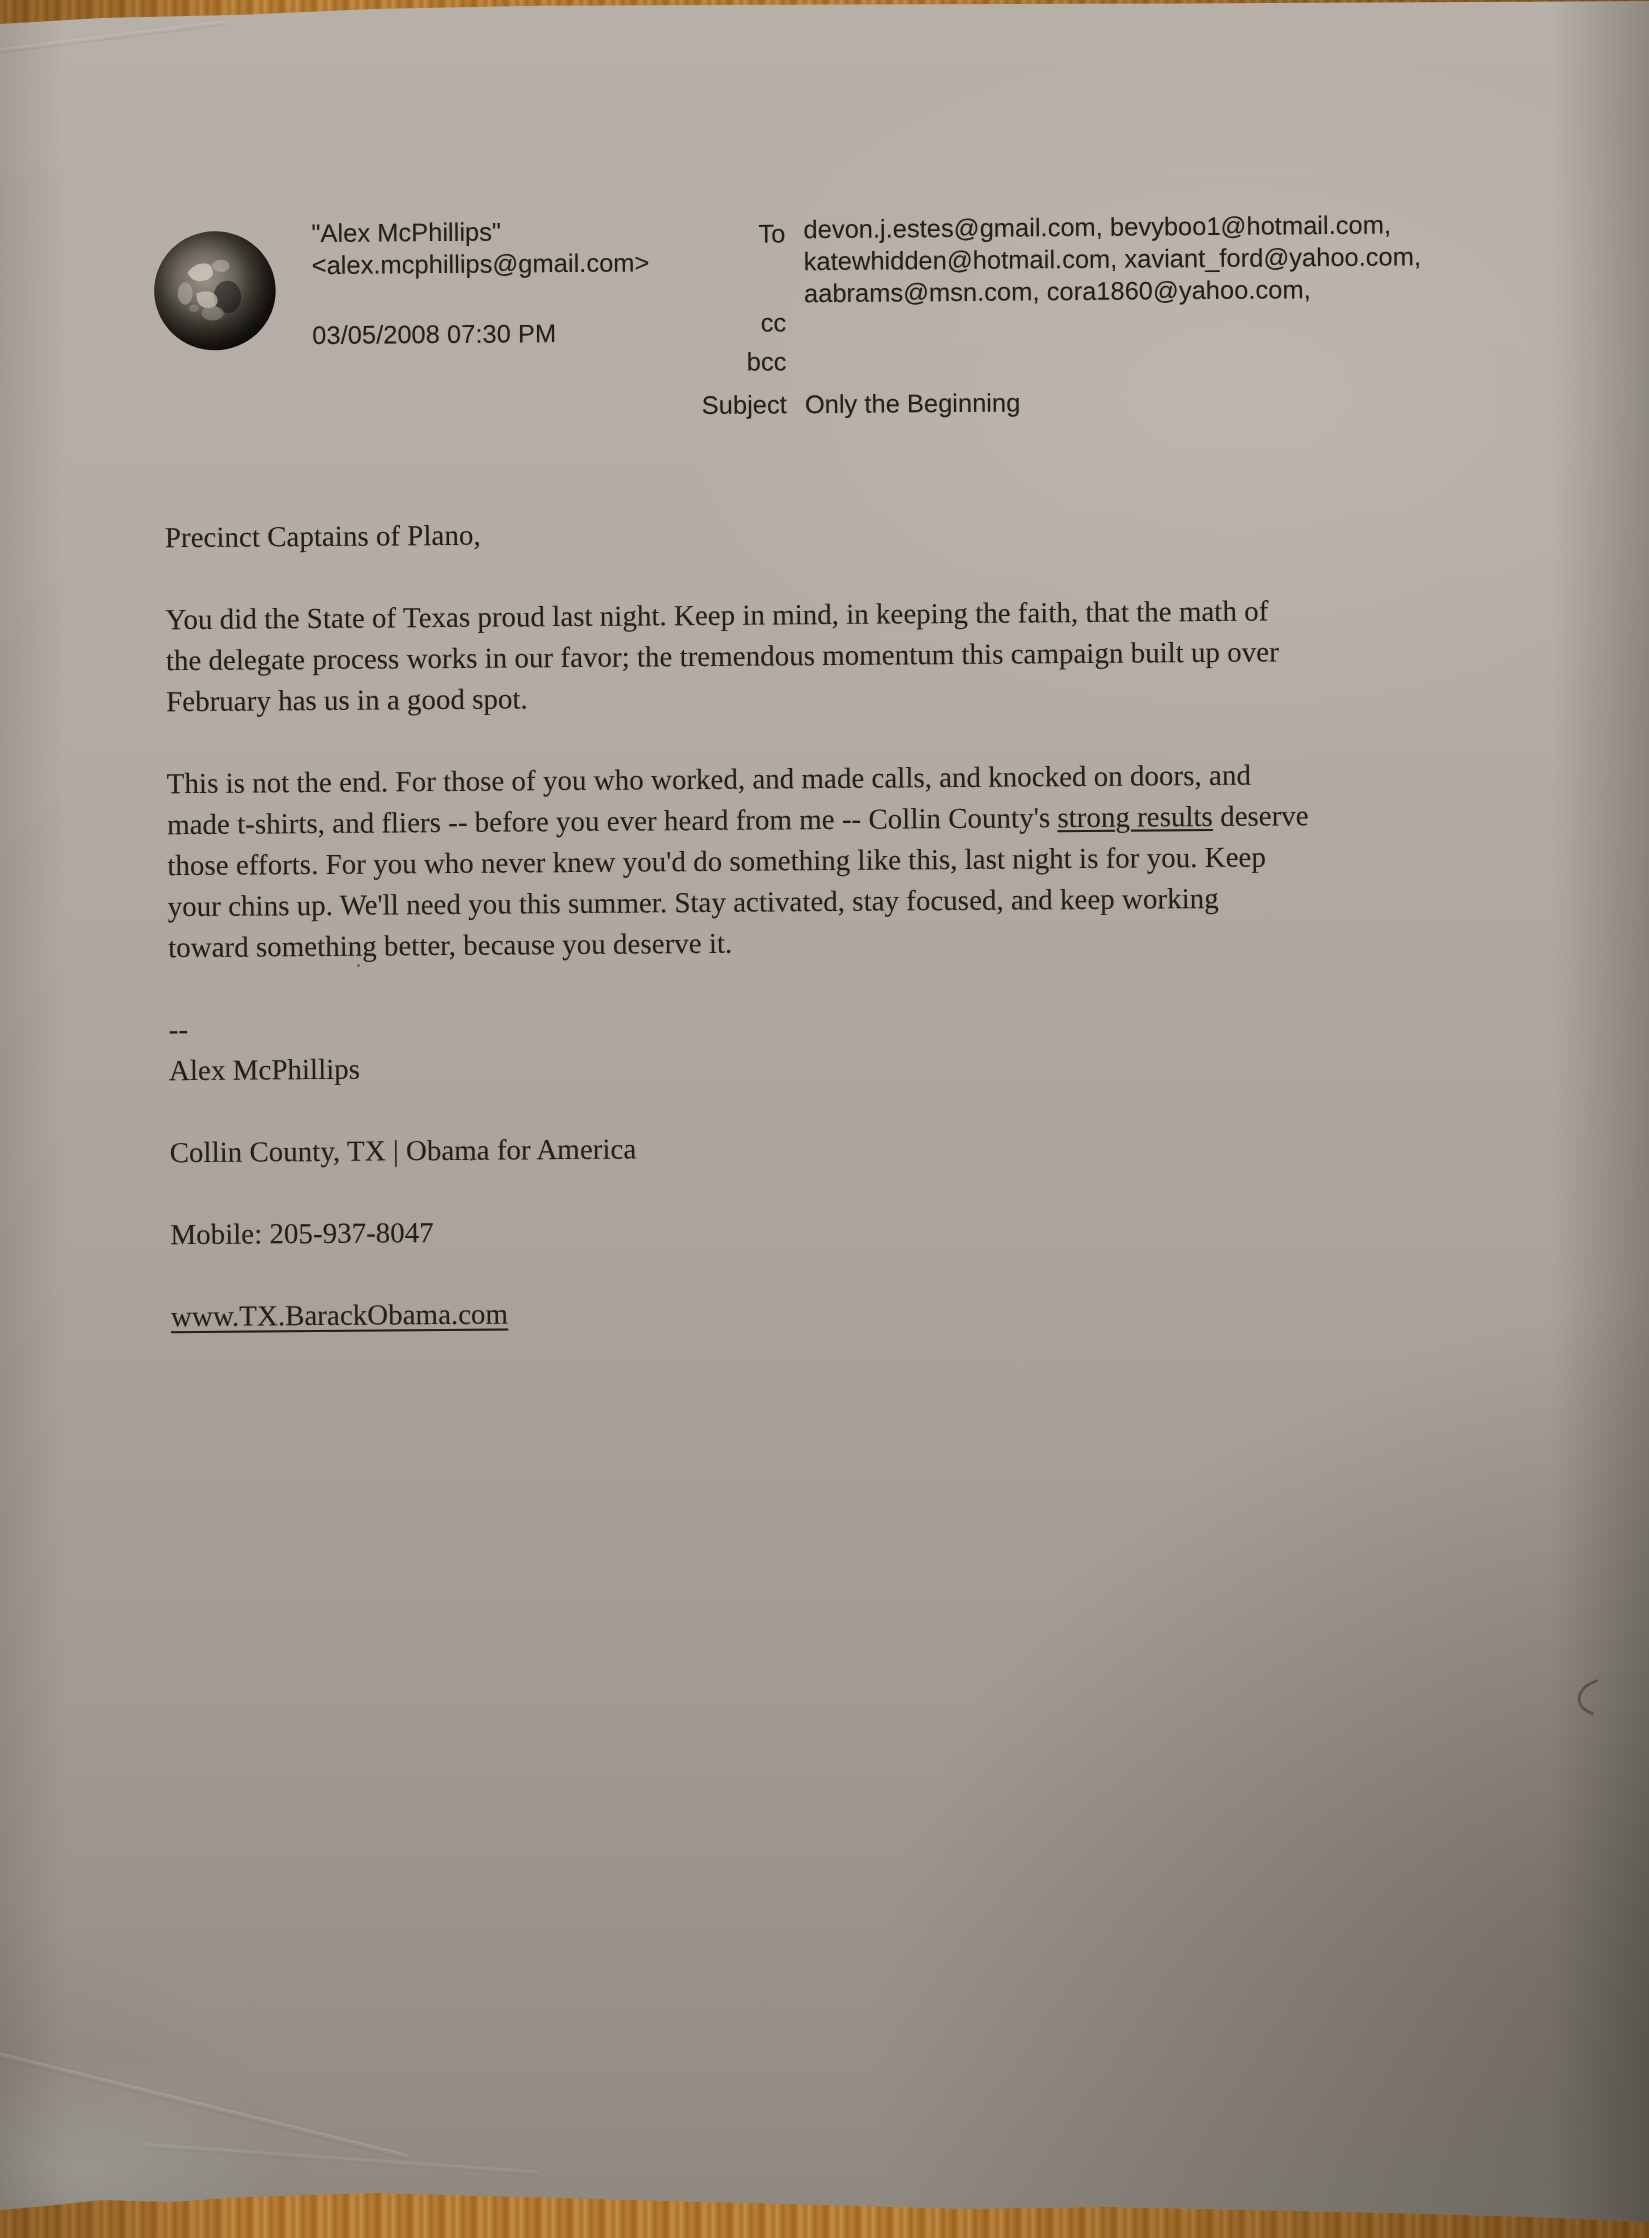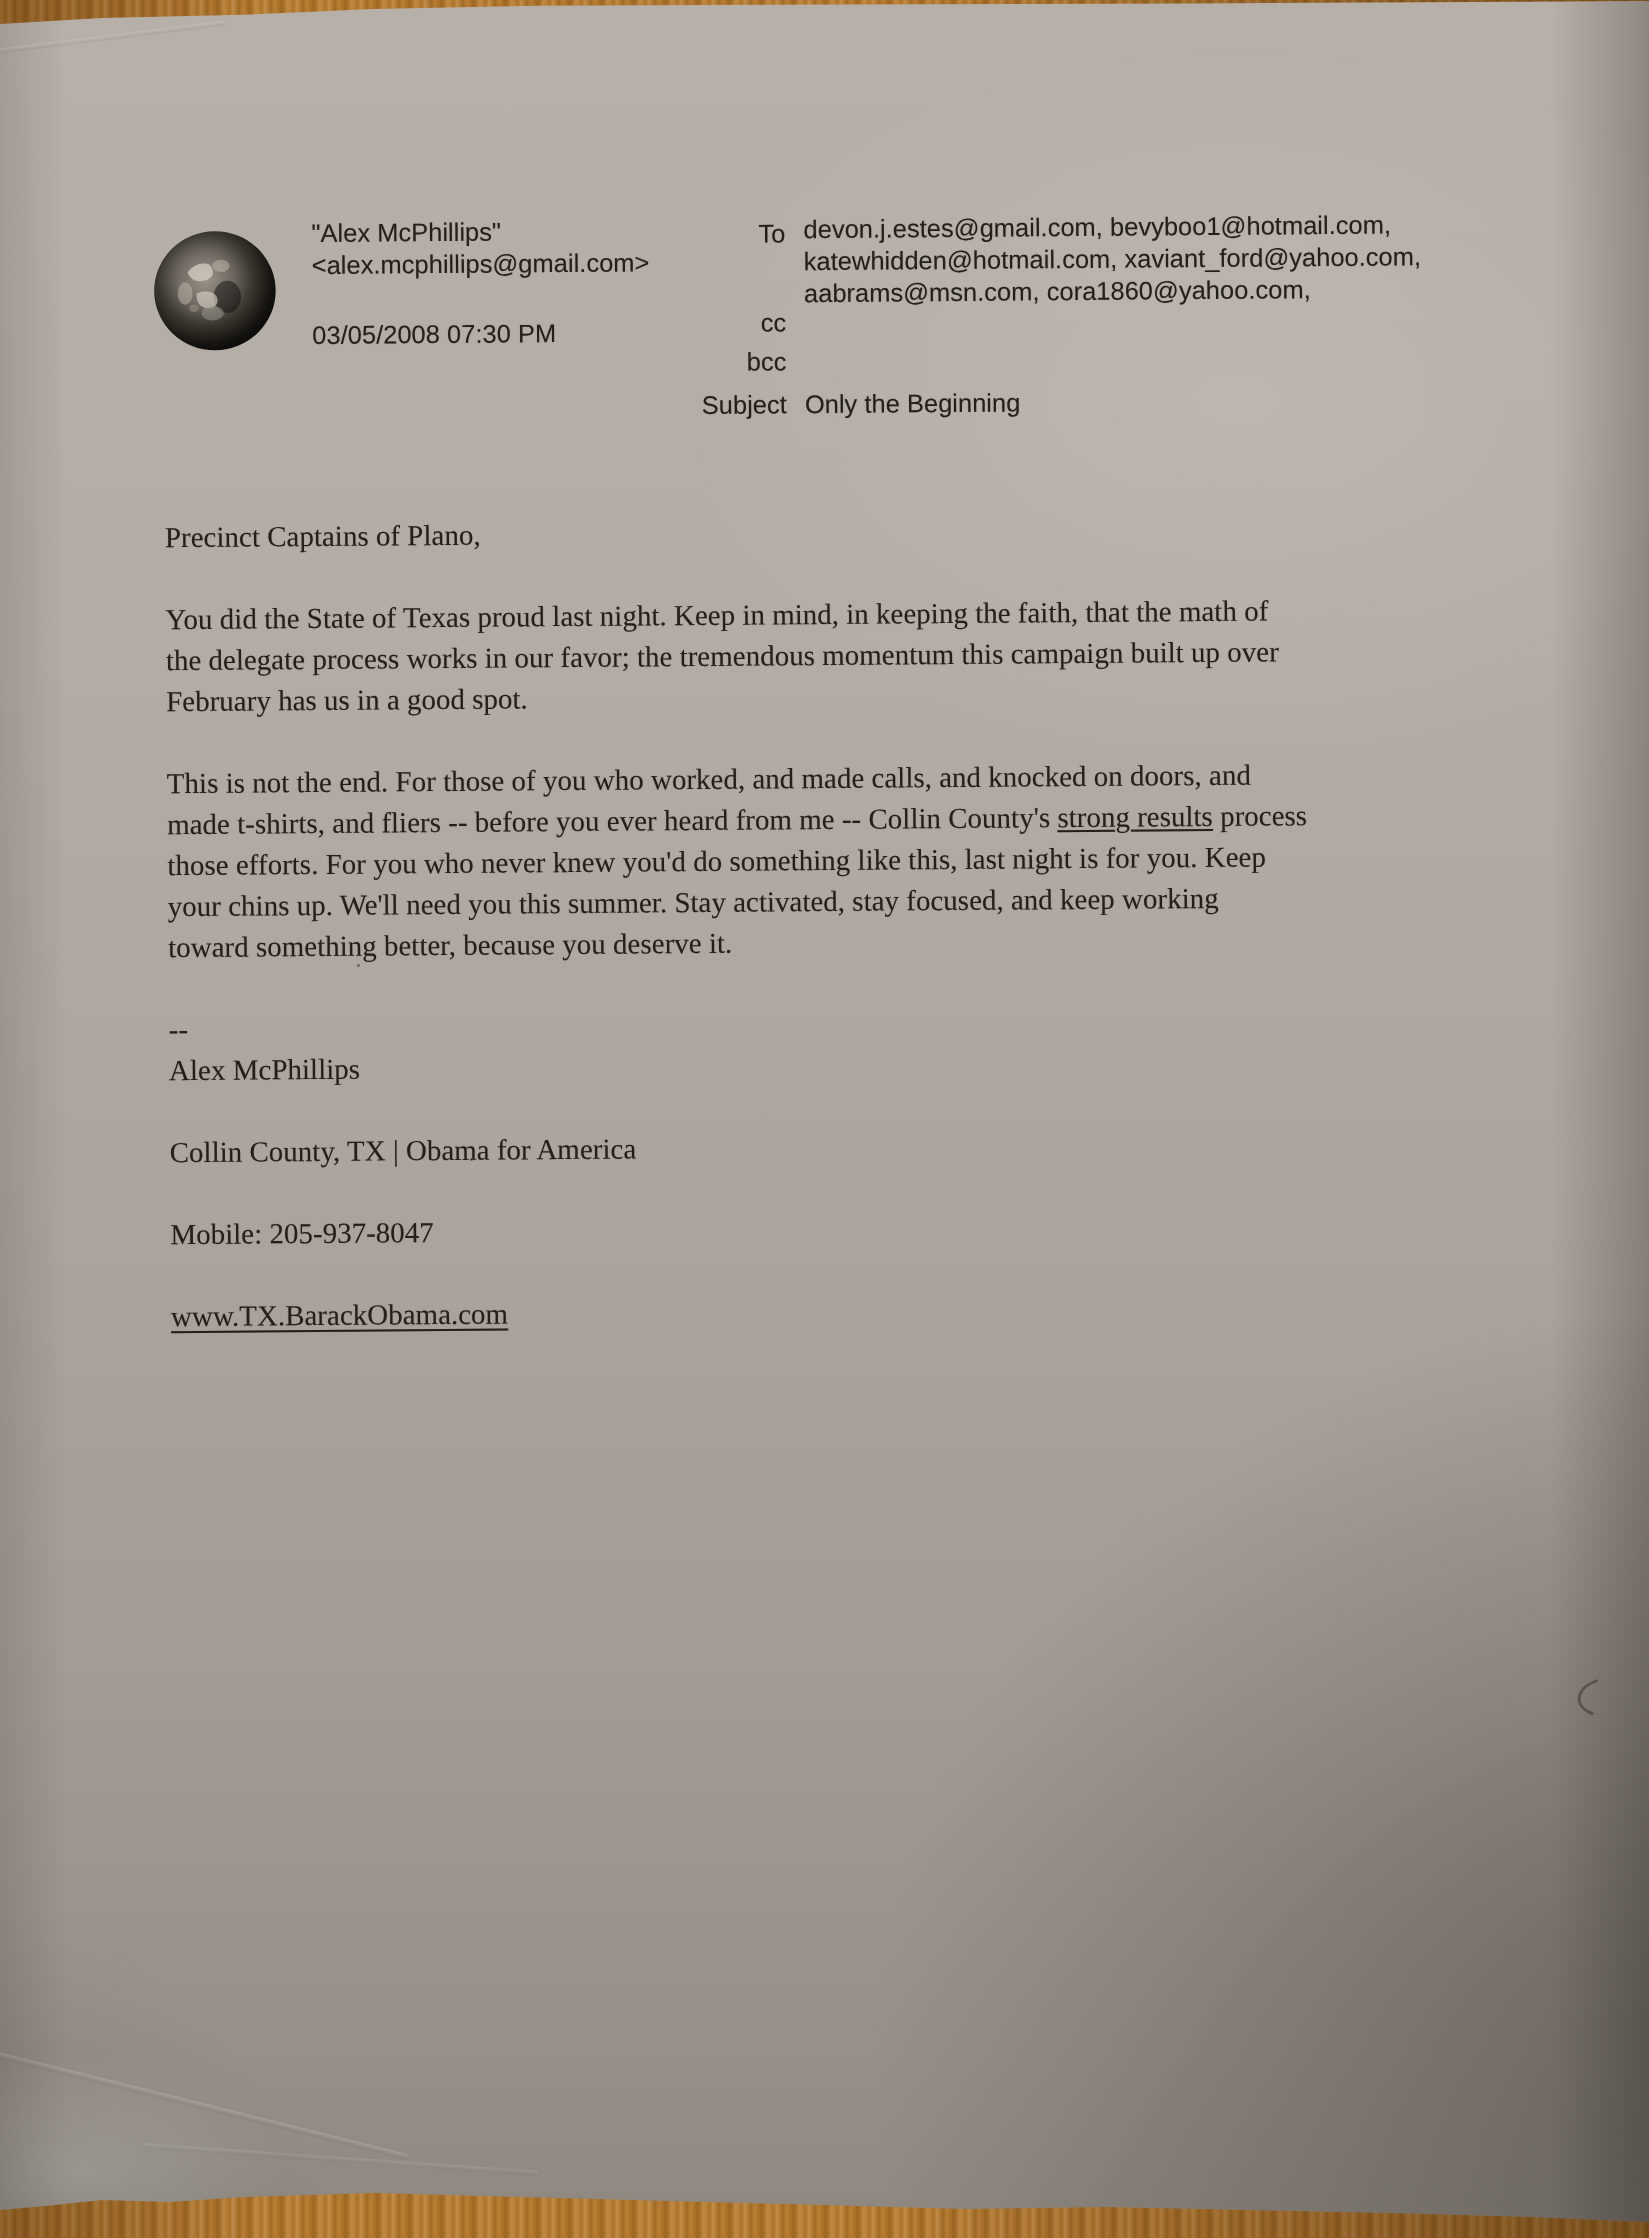--- a/index.html
+++ b/index.html
@@ -94,21 +94,21 @@
   <div class="abs hdr hline" style="left:807px;top:388px;">Only the Beginning</div>
 
   <div class="abs body-block">
     <div class="line">Precinct Captains of Plano,</div>
 
     <div class="line gap">You did the State of Texas proud last night. Keep in mind, in keeping the faith, that the math of</div>
     <div class="line">the delegate process works in our favor; the tremendous momentum this campaign built up over</div>
     <div class="line">February has us in a good spot.</div>
 
     <div class="line gap">This is not the end. For those of you who worked, and made calls, and knocked on doors, and</div>
-    <div class="line"><span>made t-shirts, and fliers -- before you ever heard from me -- Collin County's </span><span class="u">strong results</span><span> process</span></div>
+    <div class="line"><span>made t-shirts, and fliers -- before you ever heard from me -- Collin County's </span><span class="u">strong results</span><span> deserve</span></div>
     <div class="line">those efforts. For you who never knew you'd do something like this, last night is for you. Keep</div>
     <div class="line">your chins up. We'll need you this summer. Stay activated, stay focused, and keep working</div>
     <div class="line">toward something better, because you deserve it.</div>
 
     <div class="line gap">--</div>
     <div class="line">Alex McPhillips</div>
     <div class="line gap">Collin County, TX | Obama for America</div>
     <div class="line gap">Mobile: 205-937-8047</div>
     <div class="line gap"><span class="uu">www.TX.BarackObama.com</span></div>
   </div>

